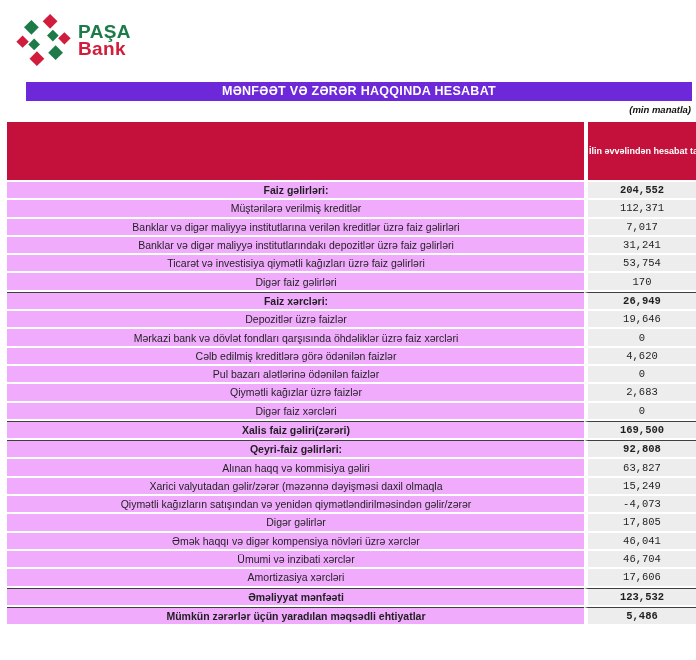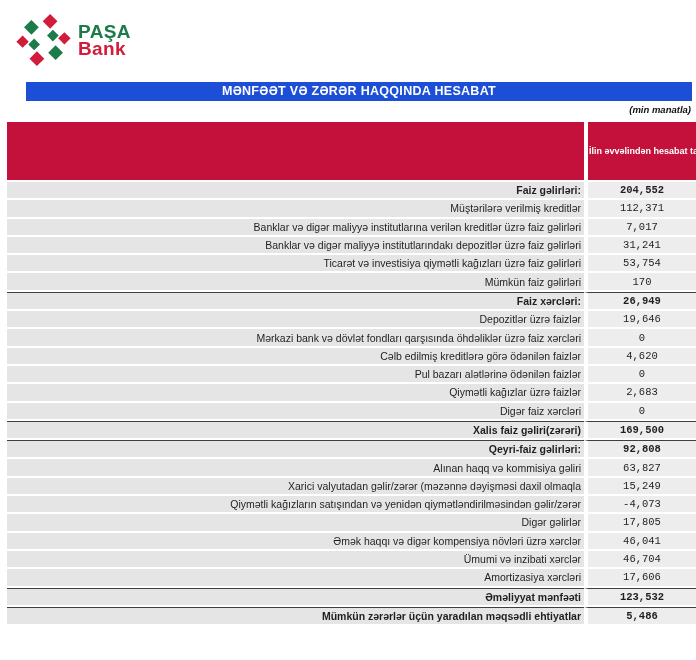--- a/index.html
+++ b/index.html
@@ -7,34 +7,34 @@
   .page{position:relative;width:696px;height:660px;overflow:hidden;background:#fff;}
 
   
   .logo{position:absolute;left:16px;top:12px;display:flex;align-items:center;gap:7px;}
   .logo-mark{width:55px;height:56px;}
   .logo-text{display:flex;flex-direction:column;justify-content:center;font-weight:bold;font-size:19px;line-height:17px;letter-spacing:0.4px;}
   .logo-pasha{color:#1d7b4a;}
   .logo-bank{color:#d11c3c;}
 
   
-  .title-bar{position:absolute;left:26px;right:4px;top:82px;height:19px;background:#1d4ed8;color:#ffffff;
+  .title-bar{position:absolute;left:26px;right:4px;top:82px;height:19px;background:#6d28d9;color:#ffffff;
     font-weight:bold;font-size:12.5px;line-height:19px;text-align:center;letter-spacing:0.3px;}
 
   
   .unit-note{position:absolute;right:5px;top:104px;font-family:Liberation Sans, sans-serif;
     font-style:italic;font-weight:bold;font-size:9.5px;color:#111;}
 
   
   table.report{position:absolute;left:7px;top:120px;width:685px;border-collapse:separate;border-spacing:0 2px;table-layout:fixed;}
   table.report th,table.report td{margin:0;vertical-align:middle;overflow:hidden;white-space:nowrap;}
   th.label-header{background:#c3113c;height:54px;width:575px;}
   th.value-header{background:#c3113c;height:54px;width:106px;border-left:4px solid #ffffff;
     color:#ffffff;font-weight:bold;font-size:9px;line-height:12px;text-align:center;padding:2px 1px;white-space:normal;}
-  td.label-cell{background:#e5e5e5;height:14.3px;font-size:10.5px;line-height:14px;padding:0 3px 0 4px;text-align:right;}
+  td.label-cell{background:#f0abfc;height:14.3px;font-size:10.5px;line-height:14px;padding:0 3px 0 4px;text-align:center;}
   td.value-cell{background:#ededed;height:14.3px;font-size:10.5px;line-height:14px;text-align:center;border-left:4px solid #ffffff;font-family:Liberation Mono, monospace;}
   tr.bold td{font-weight:bold;}
   tr.top-border td{border-top:1px solid #3f3f3f;}
 </style>
 </head>
 <body>
 
 <div class="page">
 
   <div class="logo">
@@ -84,21 +84,21 @@
     </tr>
         <tr>
       <td class="label-cell">Banklar və digər maliyyə institutlarındakı depozitlər üzrə faiz gəlirləri</td>
       <td class="value-cell">31,241</td>
     </tr>
         <tr>
       <td class="label-cell">Ticarət və investisiya qiymətli kağızları üzrə faiz gəlirləri</td>
       <td class="value-cell">53,754</td>
     </tr>
         <tr>
-      <td class="label-cell">Mümkün faiz gəlirləri</td>
+      <td class="label-cell">Digər faiz gəlirləri</td>
       <td class="value-cell">170</td>
     </tr>
         <tr class="bold top-border">
       <td class="label-cell">Faiz xərcləri:</td>
       <td class="value-cell">26,949</td>
     </tr>
         <tr>
       <td class="label-cell">Depozitlər üzrə faizlər</td>
       <td class="value-cell">19,646</td>
     </tr>

